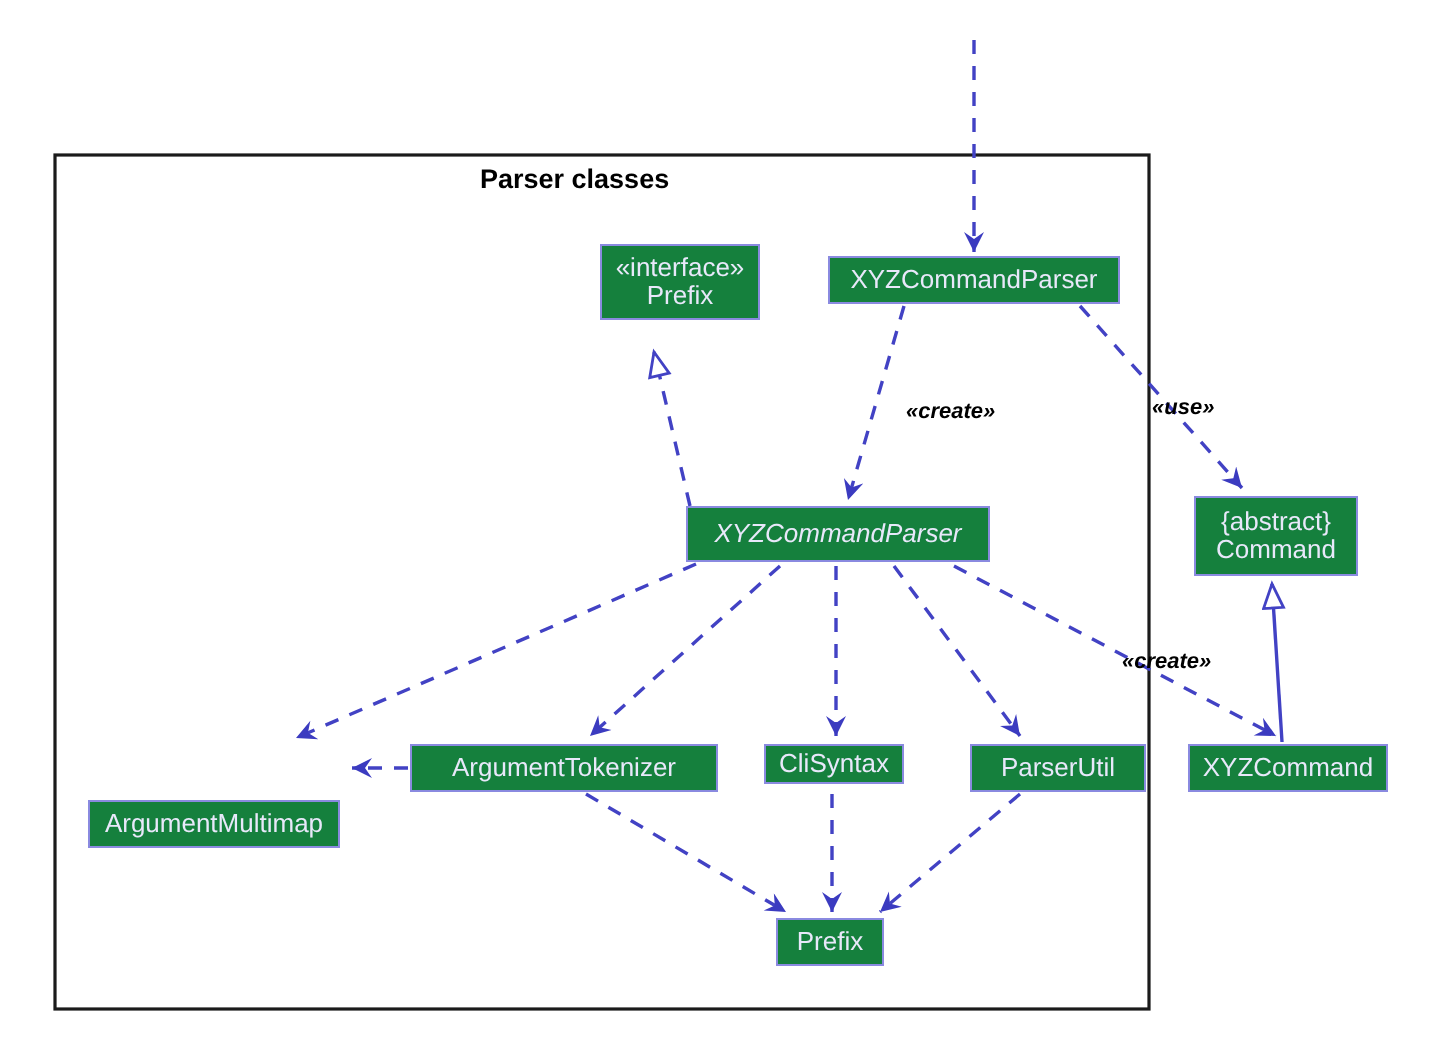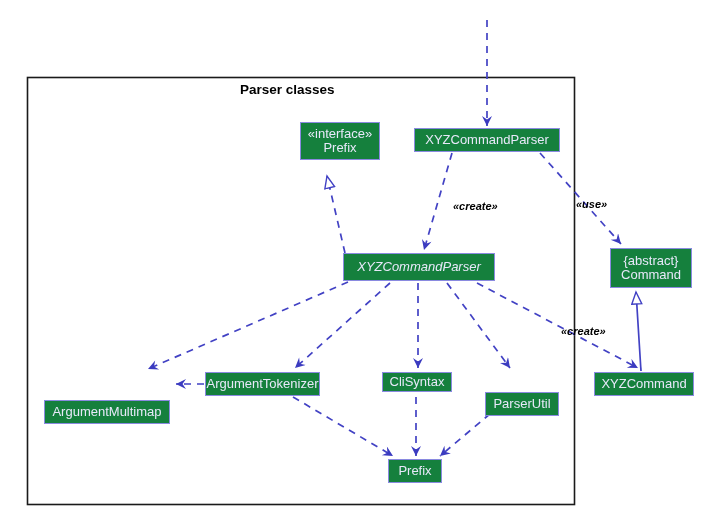--- a/index.html
+++ b/index.html
@@ -113,38 +113,38 @@
   </div>
 
   <div class="uml-box" style="left:414px; top:128px; width:146px; height:24px;">
     <span class="line2">XYZCommandParser</span>
   </div>
 
   <div class="uml-box" style="left:343px; top:253px; width:152px; height:28px;font-style:italic;">
     <span class="line2">XYZCommandParser</span>
   </div>
 
-  <div class="uml-box" style="left:597px; top:248px; width:82px; height:40px;margin-left:13px;">
+  <div class="uml-box" style="left:597px; top:248px; width:82px; height:40px;">
     <span>{abstract}</span>
     <span class="line2">Command</span>
   </div>
 
   <div class="uml-box" style="left:44px; top:372px; width:126px; height:24px;margin-top:28px;">
     <span class="line2">ArgumentMultimap</span>
   </div>
 
-  <div class="uml-box" style="left:205px; top:372px; width:115px; height:24px;">
+  <div class="uml-box" style="left:205px; top:372px; width:154px; height:24px;">
     <span class="line2">ArgumentTokenizer</span>
   </div>
 
   <div class="uml-box" style="left:382px; top:372px; width:70px; height:20px;">
     <span class="line2">CliSyntax</span>
   </div>
 
-  <div class="uml-box" style="left:485px; top:392px; width:74px; height:24px;">
+  <div class="uml-box" style="left:485px; top:372px; width:88px; height:24px;">
     <span class="line2">ParserUtil</span>
   </div>
 
   <div class="uml-box" style="left:594px; top:372px; width:100px; height:24px;text-align:right;">
     <span class="line2">XYZCommand</span>
   </div>
 
   <div class="uml-box" style="left:388px; top:459px; width:54px; height:24px;">
     <span class="line2">Prefix</span>
   </div>

